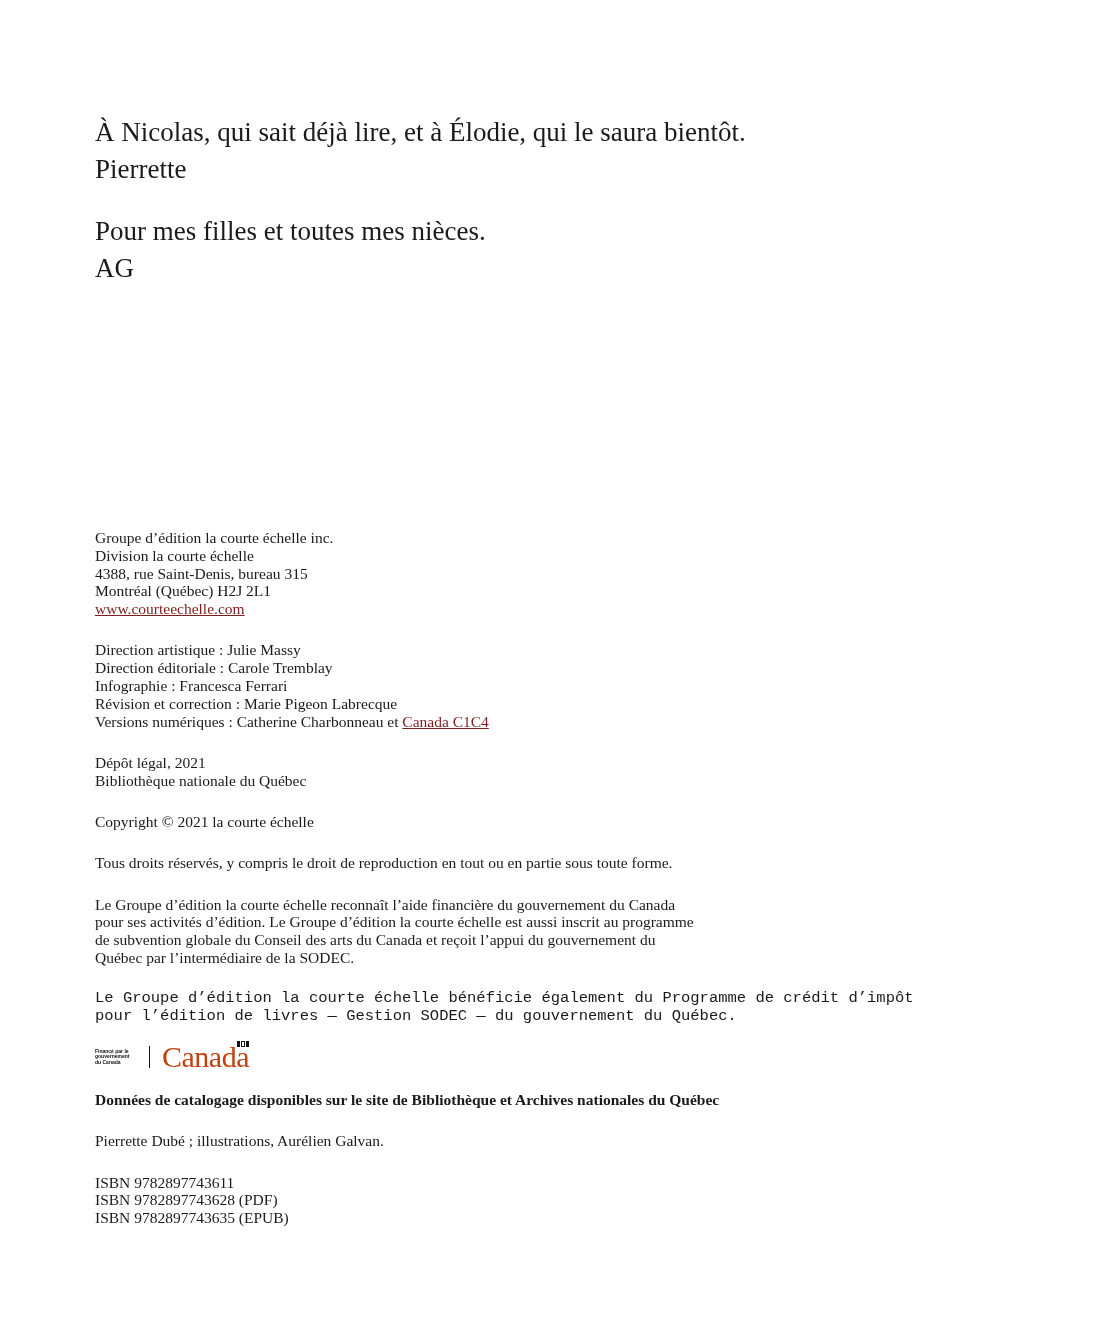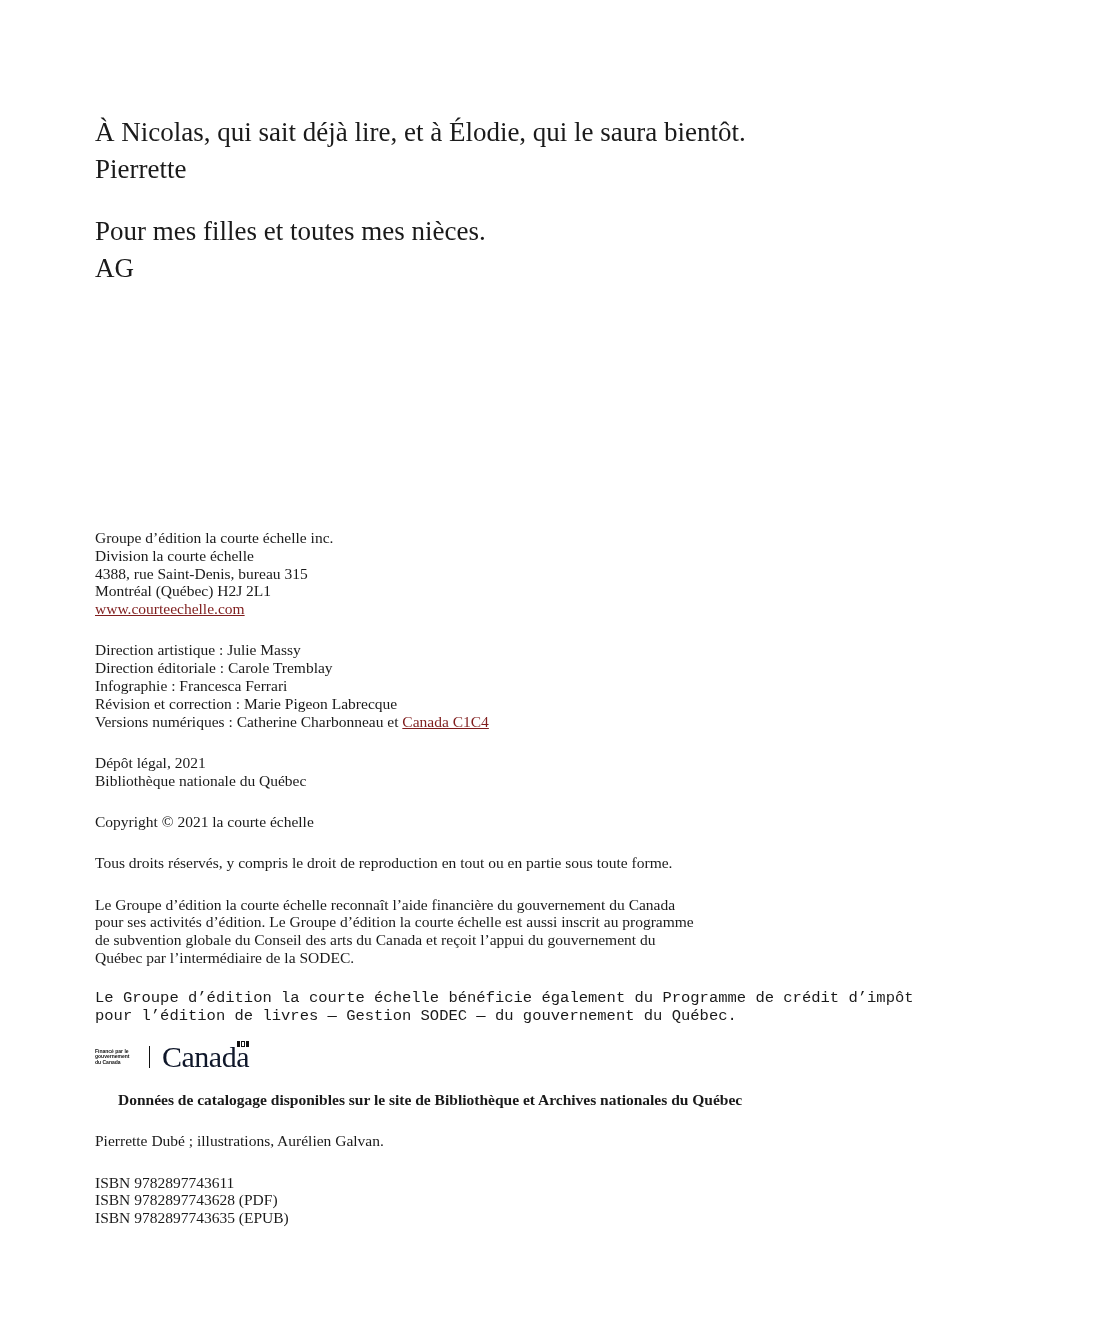--- a/index.html
+++ b/index.html
@@ -4,25 +4,25 @@
   <style>
     html, body { margin:0; padding:0; background:#ffffff; }
     body { width:1111px; height:1333px; position:relative; overflow:hidden; color:#1a1a1a; font-family:"Liberation Serif","DejaVu Serif",serif; }
     .dedications { position:absolute; left:95px; top:114px; }
     .ded { font-size:27px; line-height:37px; margin-bottom:25px; }
     .ded div { white-space:nowrap; }
     .colophon { position:absolute; left:95px; top:529px; font-size:15.5px; line-height:17.8px; }
     .block { margin-bottom:23.5px; }
     .block div { white-space:nowrap; }
     a.link { color:#7f1d1d; }
-    .bold { font-weight:bold;margin-left:23px; }
+    .bold { font-weight:bold; }
     .logo { display:flex; align-items:center; height:26px; margin-bottom:21px; }
     .logo-small { font-family:"Liberation Sans",sans-serif; font-size:5px; line-height:5.5px; width:42px; color:#111; font-weight:bold; }
     .logo-sep { width:1px; height:22px; background:#111; margin:0 12px 0 12px; }
-    .logo-word { font-size:30px; line-height:26px; color:#0f172a; position:relative; letter-spacing:-0.5px; }
+    .logo-word { font-size:30px; line-height:26px; color:#c2410c; position:relative; letter-spacing:-0.5px; }
     .flag { position:absolute; right:0px; top:-3px; display:flex; gap:1px; }
     .flag span { display:block; background:#111; }
   </style>
 </head>
 <body>
 
 <div class="dedications">
   <div class="ded">
     <div>À Nicolas, qui sait déjà lire, et à Élodie, qui le saura bientôt.</div>
     <div>Pierrette</div>

